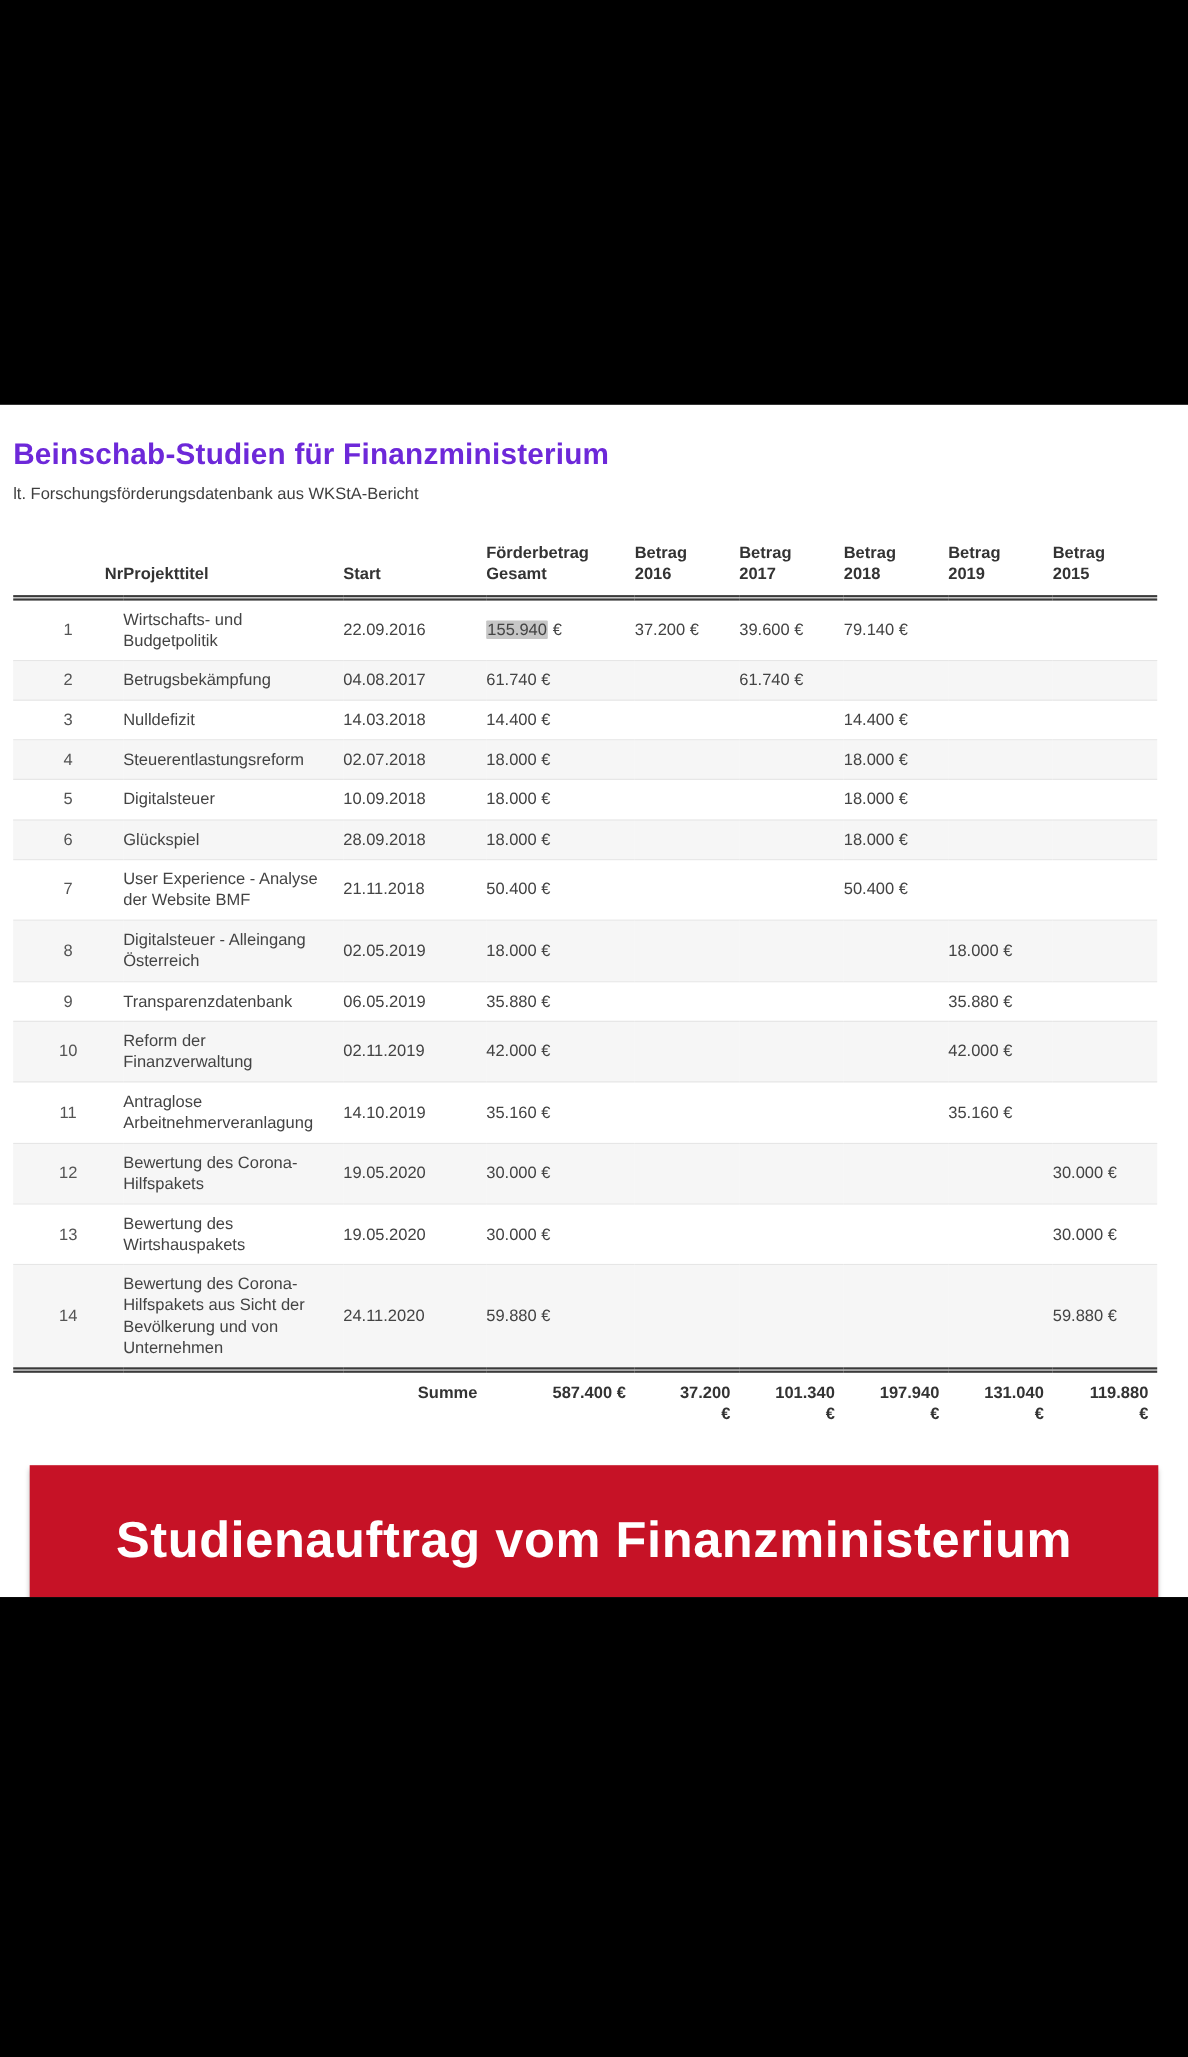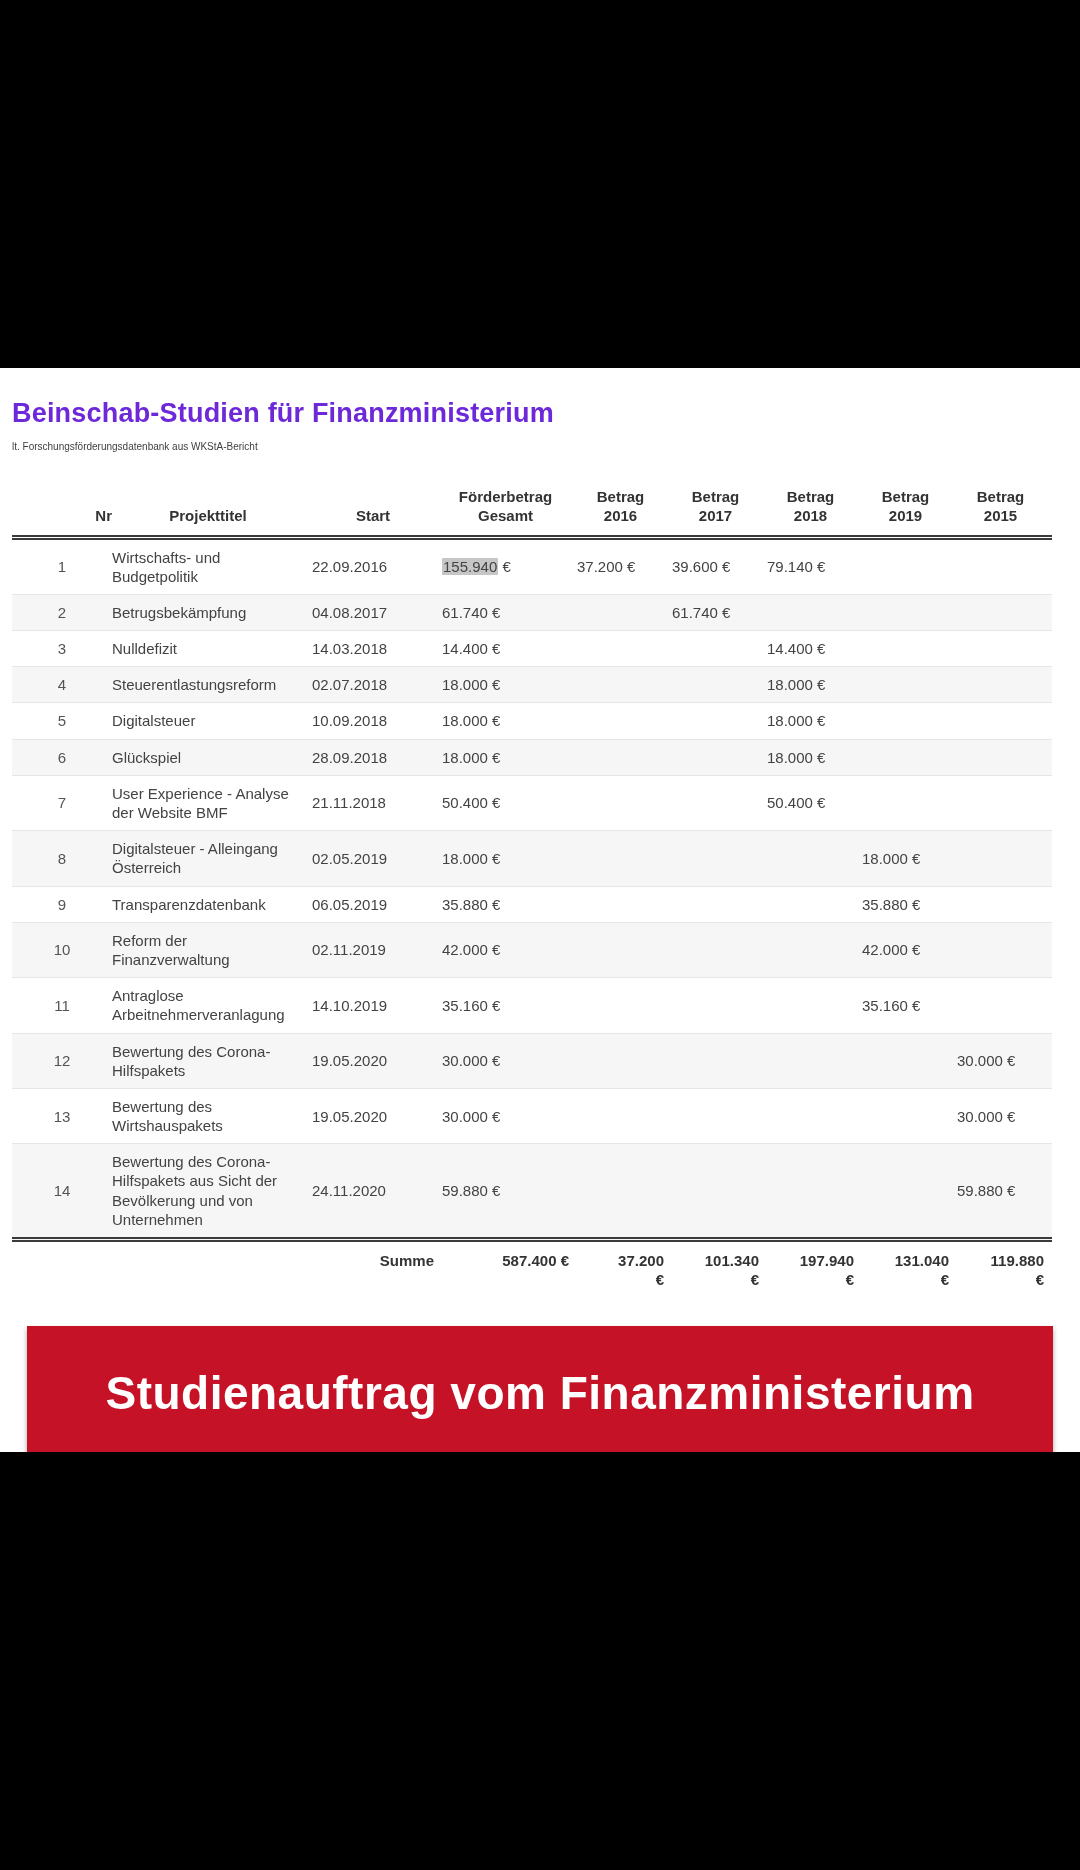--- a/index.html
+++ b/index.html
@@ -12,30 +12,30 @@
   .bar.top{height:368px;}
   .bar.bottom{height:418px;}
   .content{
     width:1080px;height:1084px;background:#ffffff;
     box-sizing:border-box;padding:30px 12px 0 12px;overflow:hidden;
   }
   h1.page-title{
     margin:0 0 12px 0;font-size:27px;line-height:1.15;
     font-weight:bold;color:#6d28d9;letter-spacing:0.2px;
   }
-  .page-subtitle{font-size:10px;color:#3f3f3f;margin:0 0 30px 0;}
+  .page-subtitle{font-size:15px;color:#3f3f3f;margin:0 0 30px 0;}
   table.studies{
     width:1040px;border-collapse:collapse;table-layout:fixed;
     font-size:15px;color:#434343;
   }
   col.c-nr{width:100px;} col.c-titel{width:200px;} col.c-start{width:130px;}
   col.c-gesamt{width:135px;}
   col.c-y{width:95px;}
   thead th{
-    font-weight:bold;color:#333;text-align:center;vertical-align:bottom;
+    font-weight:bold;color:#333;text-align:left;vertical-align:bottom;
     padding:6px 8px 9px 0;border-bottom:5px double #3a3a3a;line-height:1.25;
   }
   thead th.th-nr{text-align:right;padding-right:0;}
   .wrapnarrow{display:inline-block;width:58px;line-height:1.25;}
   tbody td{
     padding:8px 8px 8px 0;vertical-align:middle;line-height:1.28;
     border-top:1px solid #e6e6e6;
   }
   tbody tr:first-child td{border-top:none;}
   tbody tr:nth-child(even){background:#f6f6f6;}

